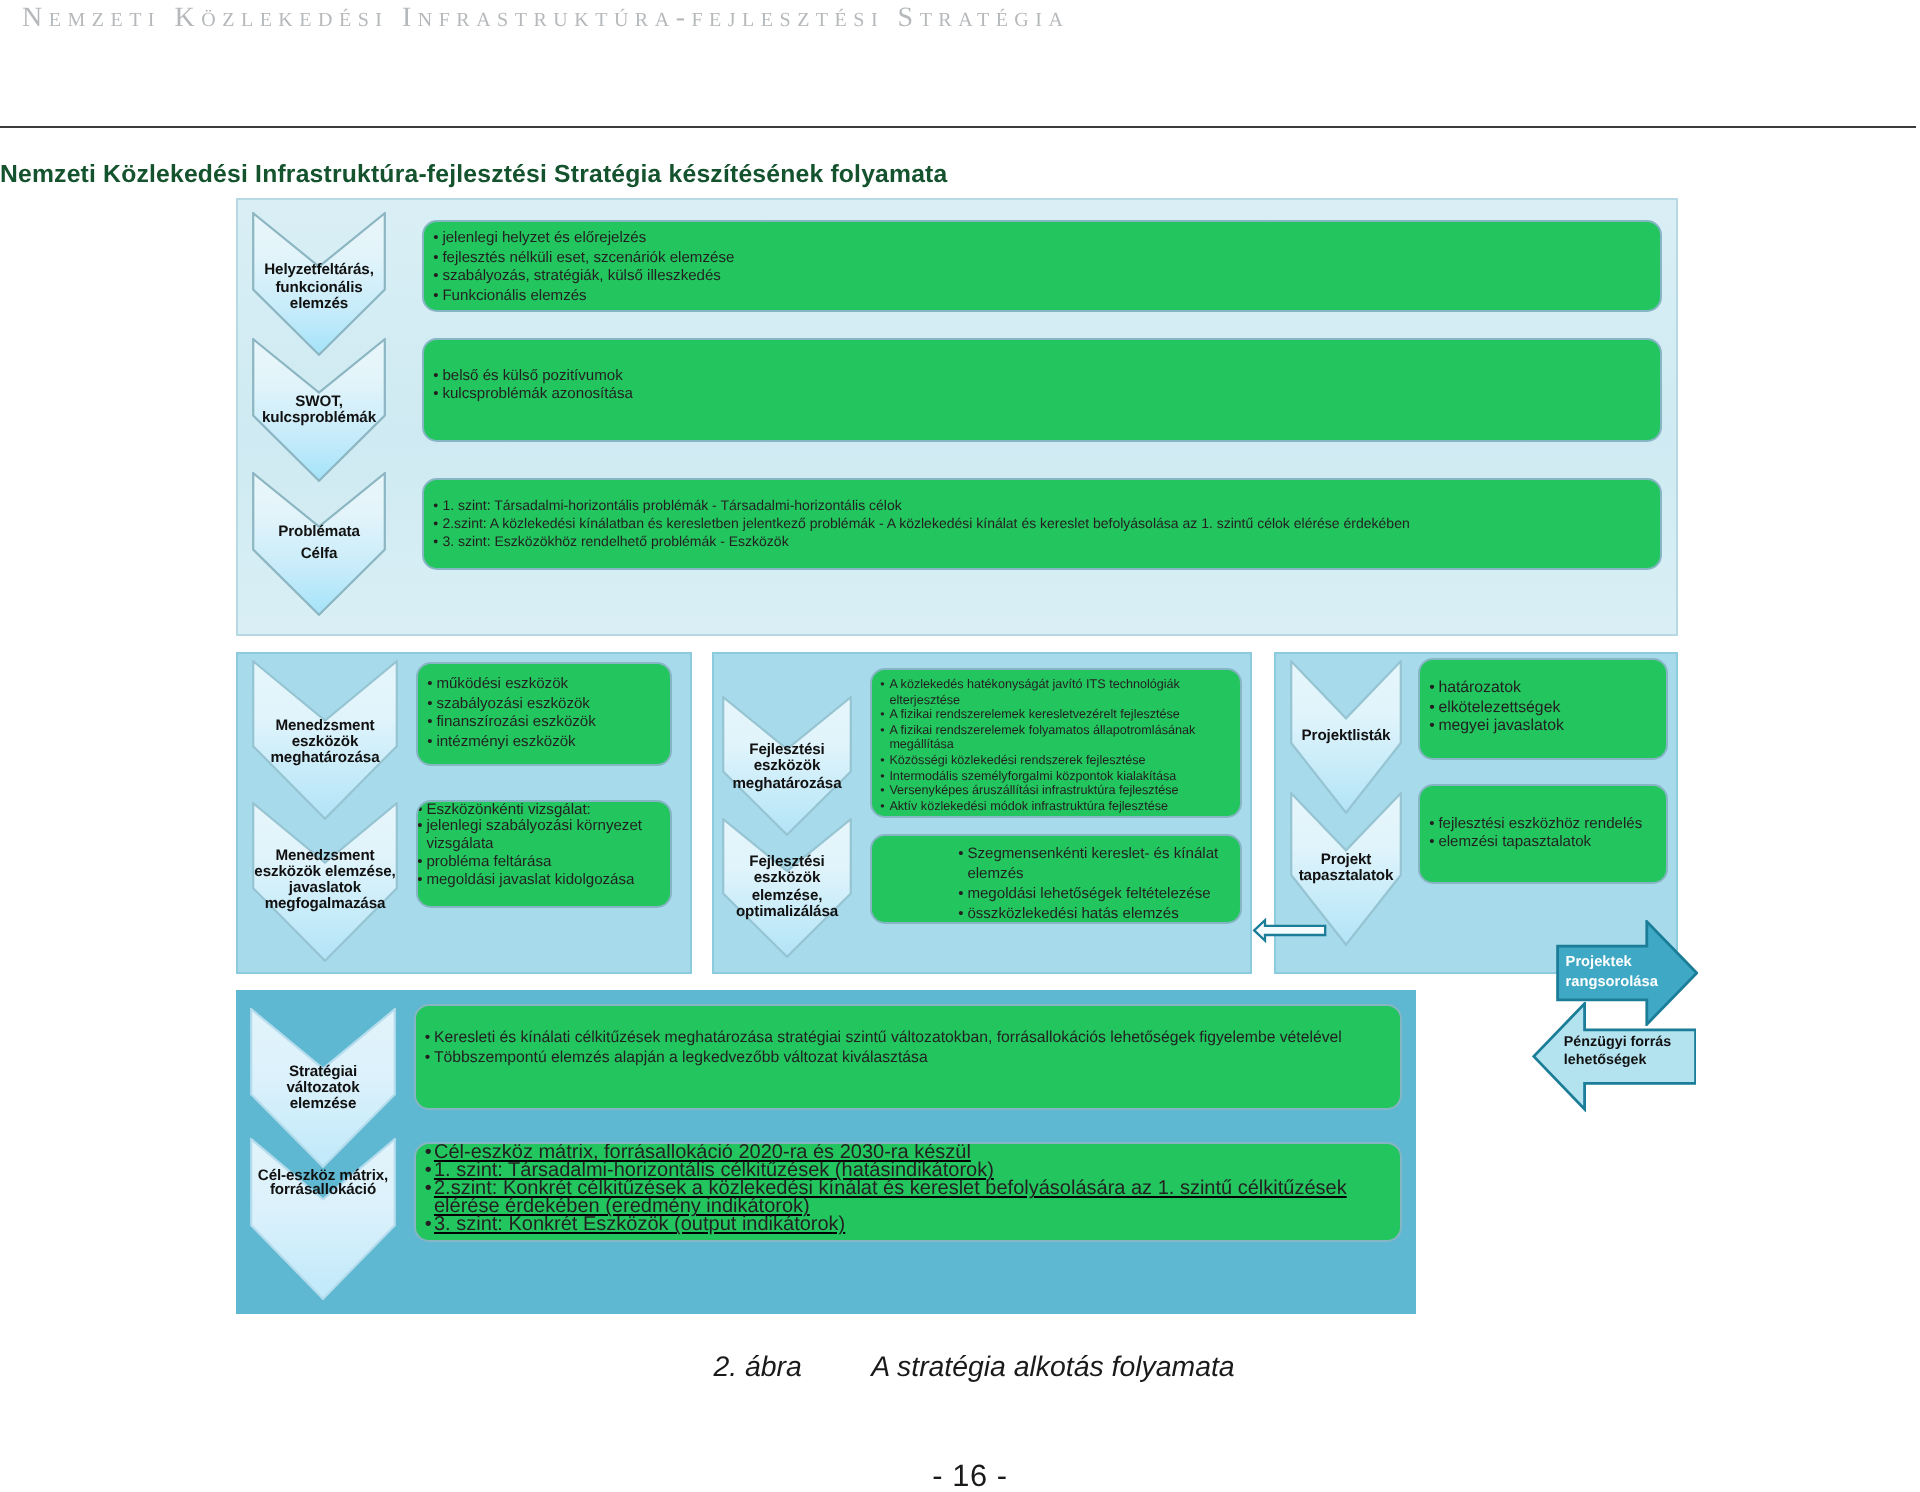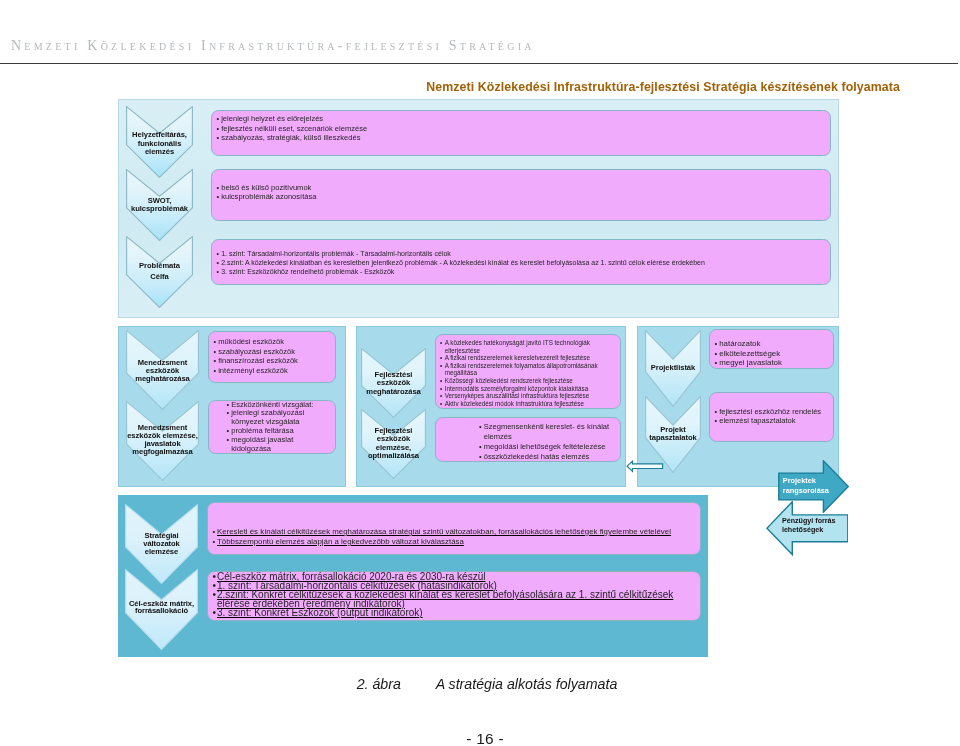--- a/index.html
+++ b/index.html
@@ -4,36 +4,36 @@
 <title>Nemzeti Kozlekedesi Infrastruktura-fejlesztesi Strategia</title>
 <style>
   html,body{margin:0;padding:0;}
   body{width:960px;height:746px;background:#ffffff;-webkit-font-smoothing:antialiased;
        font-family:"Liberation Sans",sans-serif;position:relative;overflow:hidden;}
   .page{position:absolute;left:0;top:0;width:960px;height:746px;transform:translateZ(0);}
 
   
   #runhdr{position:absolute;left:11px;top:2px;width:940px;
           font-family:"Liberation Serif",serif;font-size:14px;color:#b6b9bb;
-          letter-spacing:3.25px;white-space:nowrap;font-variant:small-caps;margin-top:36px;}
+          letter-spacing:3.25px;white-space:nowrap;font-variant:small-caps;}
   #hdrrule{position:absolute;left:0;top:63px;width:958px;height:1px;background:#3c3c3c;}
 
   
-  #title{position:absolute;left:0;top:79.5px;width:900px;text-align:right;
-         font-size:12.35px;font-weight:bold;color:#a16207;letter-spacing:.1px;}
+  #title{position:absolute;left:0;top:79.5px;width:900px;text-align:left;
+         font-size:12.35px;font-weight:bold;color:#14532d;letter-spacing:.1px;}
 
   
   .panel{position:absolute;box-sizing:border-box;}
   .p-light{background:linear-gradient(180deg,#d9eff5 0%,#cfeaf2 55%,#d9eff5 100%);
            border:1px solid #b6d9e3;}
   .p-mid{background:#a7dbeb;border:1px solid #8ccadd;}
   .p-dark{background:#5fb8d1;border:1px solid #5fb8d1;}
 
   
-  .wbox{position:absolute;box-sizing:border-box;background:#f0abfc;
+  .wbox{position:absolute;box-sizing:border-box;background:#22c55e;
         border:1px solid #86b5c4;border-radius:7.5px;overflow:hidden;}
   .wbox ul{margin:0;padding:0;list-style:none;}
   .wbox li{position:relative;color:#231f20;padding-left:4.2px;}
   .wbox li:before{content:"\2022";position:absolute;left:-0.4px;top:0;font-size:1em;}
 
   
   .chv{position:absolute;width:67px;height:72px;}
   .chv svg{position:absolute;left:0;top:0;}
   .chv .lbl{position:absolute;left:-6px;width:calc(100% + 12px);text-align:center;
             font-weight:bold;color:#111;font-size:7.6px;line-height:8.35px;
@@ -108,20 +108,21 @@
         </svg>
       <div class="lbl" style="top:25.20px;line-height:10.80px;">Problémata
 Célfa</div>
     </div>
 
     <div class="wbox" style="left:211px;top:110px;width:620px;height:46px;">
       <ul style="padding:3.00px 0 0 5px;font-size:7.55px;line-height:9.50px;">
           <li>jelenlegi helyzet és előrejelzés</li>
           <li>fejlesztés nélküli eset, szcenáriók elemzése</li>
           <li>szabályozás, stratégiák, külső illeszkedés</li>
+          <li>Funkcionális elemzés</li>
         </ul>
     </div>
     <div class="wbox" style="left:211px;top:168.8px;width:620px;height:52.5px;">
       <ul style="padding:13.00px 0 0 5px;font-size:7.55px;line-height:9.40px;">
           <li>belső és külső pozitívumok</li>
           <li>kulcsproblémák azonosítása</li>
         </ul>
     </div>
     <div class="wbox" style="left:211px;top:239.4px;width:620px;height:46px;">
       <ul style="padding:8.50px 0 0 5px;font-size:7.00px;line-height:9.00px;">
@@ -154,21 +155,21 @@
     </div>
     <div class="wbox" style="left:208px;top:331px;width:128px;height:52px;">
       <ul style="padding:5.00px 0 0 5px;font-size:7.55px;line-height:9.50px;">
           <li>működési eszközök</li>
           <li>szabályozási eszközök</li>
           <li>finanszírozási eszközök</li>
           <li>intézményi eszközök</li>
         </ul>
     </div>
     <div class="wbox" style="left:208px;top:399.5px;width:128px;height:54px;">
-      <ul style="padding:0.00px 0 0 18px;font-size:7.55px;line-height:8.90px;">
+      <ul style="padding:0.00px 0 0 0;font-size:7.55px;line-height:8.90px;">
           <li>Eszközönkénti vizsgálat:</li>
           <li>jelenlegi  szabályozási környezet vizsgálata</li>
           <li>probléma feltárása</li>
           <li> megoldási javaslat kidolgozása</li>
         </ul>
     </div>
 
     <div class="chv b" style="left:361px;top:348px;width:65px;height:70px;">
         <svg width="65" height="70" viewBox="0 0 65 70">
           <path d="M0.6 0.6 L32.5 26.53 L64.4 0.6 L64.4 37.73 L32.5 69.4 L0.6 37.73 Z" fill="url(#gChvB)" stroke="#96c4d2" stroke-width="1.1"></path>
@@ -212,21 +213,21 @@
         </svg>
       <div class="lbl" style="top:34.30px;line-height:8.35px;">Projektlisták</div>
     </div>
     <div class="chv b" style="left:645px;top:396px;width:56px;height:77px;">
         <svg width="56" height="77" viewBox="0 0 56 77">
           <path d="M0.6 0.6 L28 29.18 L55.4 0.6 L55.4 41.50 L28 76.4 L0.6 41.50 Z" fill="url(#gChvB)" stroke="#96c4d2" stroke-width="1.1"></path>
         </svg>
       <div class="lbl" style="top:30.30px;line-height:7.50px;">Projekt
 tapasztalatok</div>
     </div>
-    <div class="wbox" style="left:709px;top:329.2px;width:125px;height:40px;">
+    <div class="wbox" style="left:709px;top:329.2px;width:125px;height:51px;">
       <ul style="padding:9.00px 0 0 5px;font-size:7.90px;line-height:9.50px;">
           <li>határozatok</li>
           <li>elkötelezettségek</li>
           <li>megyei javaslatok</li>
         </ul>
     </div>
     <div class="wbox" style="left:709px;top:391.5px;width:125px;height:50px;">
       <ul style="padding:14.50px 0 0 5px;font-size:7.55px;line-height:9.30px;">
           <li>fejlesztési eszközhöz rendelés</li>
           <li>elemzési tapasztalatok</li>
@@ -246,25 +247,25 @@
           <path d="M0.6 0.6 L36.5 30.32 L72.4 0.6 L72.4 43.12 L36.5 79.4 L0.6 43.12 Z" fill="url(#gChvC)" stroke="#b5dced" stroke-width="1.1"></path>
         </svg>
       <div class="lbl" style="top:27.50px;line-height:8.35px;">Stratégiai
 változatok
 elemzése</div>
     </div>
     <div class="chv c" style="left:125px;top:568.5px;width:73px;height:81px;">
         <svg width="73" height="81" viewBox="0 0 73 81">
           <path d="M0.6 0.6 L36.5 30.70 L72.4 0.6 L72.4 43.66 L36.5 80.4 L0.6 43.66 Z" fill="url(#gChvC)" stroke="#b5dced" stroke-width="1.1"></path>
         </svg>
-      <div class="lbl" style="top:31px;line-height:7.90px;">Cél-eszköz mátrix,
+      <div class="lbl" style="top:15px;line-height:7.90px;">Cél-eszköz mátrix,
 forrásallokáció</div>
     </div>
     <div class="wbox" style="left:206.8px;top:502px;width:494px;height:52.7px;">
-      <ul style="padding:24px 0 0 5px;font-size:7.86px;line-height:9.80px;text-decoration:underline;">
+      <ul style="padding:11.00px 0 0 5px;font-size:7.86px;line-height:9.80px;">
           <li>Keresleti és kínálati célkitűzések meghatározása stratégiai szintű változatokban, forrásallokációs lehetőségek figyelembe vételével</li>
           <li>Többszempontú elemzés  alapján a legkedvezőbb változat kiválasztása</li>
         </ul>
     </div>
     <div class="wbox" style="left:206.8px;top:571.4px;width:494px;height:50px;">
       <ul style="padding:0.00px 10px 0 5px;font-size:10px;line-height:9.00px;text-decoration:underline;">
           <li>Cél-eszköz mátrix, forrásallokáció  2020-ra és 2030-ra készül</li>
           <li>1. szint: Társadalmi-horizontális célkitűzések (hatásindikátorok)</li>
           <li>2.szint: Konkrét célkitűzések  a közlekedési kínálat és kereslet befolyásolására az 1. szintű célkitűzések elérése érdekében (eredmény indikátorok)</li>
           <li>3. szint: Konkrét Eszközök (output indikátorok)</li>

